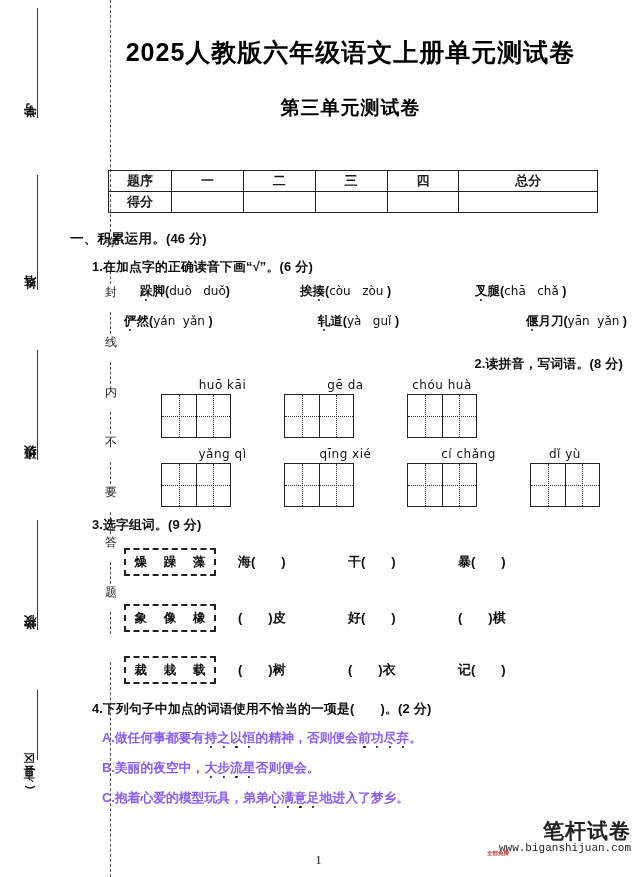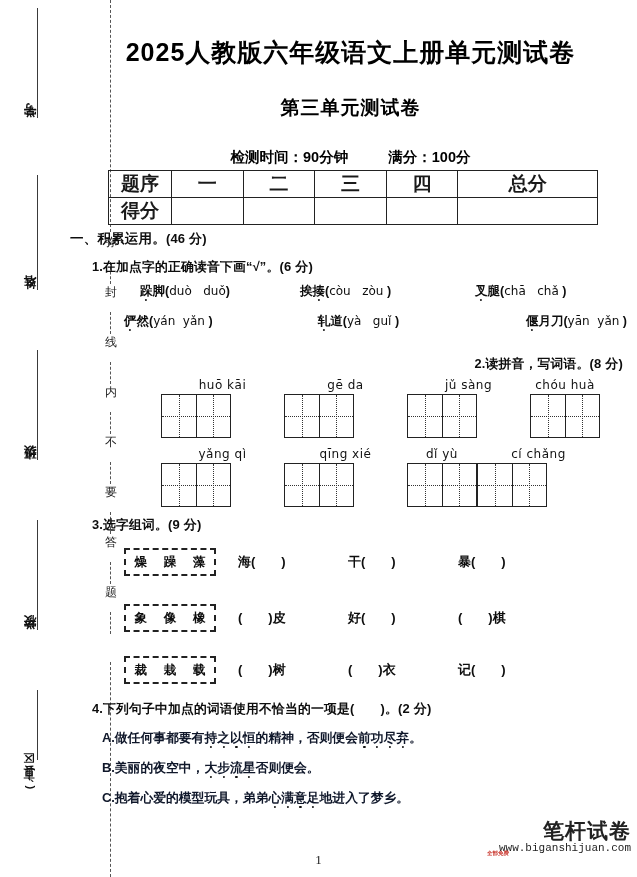--- a/index.html
+++ b/index.html
@@ -62,21 +62,21 @@
     font-weight:bold;font-size:14.5px;
     color:#000;
   }
   .meta-line .gap{display:inline-block;width:32px;}
 
   
   .score-table{
     position:absolute;left:108px;top:170px;width:490px;
     border-collapse:collapse;
     font-family:"Liberation Sans","DejaVu Sans",sans-serif;
-    font-weight:bold;font-size:19px;
+    font-weight:bold;font-size:13px;
   }
   .score-table td{
     border:1.3px solid #222;
     height:20px;
     text-align:center;
     padding:0;
   }
   .score-table td.head{width:62px;}
 
   
@@ -151,21 +151,21 @@
   .q3blank{
     font-family:"Liberation Sans","DejaVu Sans",sans-serif;
     font-weight:bold;font-size:13px;white-space:nowrap;color:#0d0d0d;
   }
 
   
   .opt{
     position:absolute;left:102px;right:10px;
     font-family:"Liberation Sans","DejaVu Sans",sans-serif;
     font-weight:bold;font-size:12.8px;white-space:nowrap;
-    color:#0f172a;
+    color:#8b5cf6;
   }
 
   
   .pagenum{
     position:absolute;left:0;right:0;top:852px;
     text-align:center;
     font-family:"Liberation Serif",serif;font-size:13px;color:#222;
   }
   .watermark{position:absolute;right:6px;top:820px;width:152px;text-align:right;}
   .wm-cn{
@@ -219,25 +219,20 @@
     <div class="vchar" style="top:334px;">线</div>
     <div class="vchar" style="top:384px;">内</div>
     <div class="vchar" style="top:434px;">不</div>
     <div class="vchar" style="top:484px;">要</div>
     <div class="vchar" style="top:534px;">答</div>
     <div class="vchar" style="top:584px;">题</div>
   </div>
 
   <div class="title-main">2025人教版六年级语文上册单元测试卷</div>
   <div class="title-sub">第三单元测试卷</div>
-  <div class="meta-line">
-    <span>检测时间：90分钟</span>
-    <span class="gap"></span>
-    <span>满分：100分</span>
-  </div>
 
   <table class="score-table">
     <tbody>
         <tr>
       <td class="head">题序</td>
       <td>一</td>
       <td>二</td>
       <td>三</td>
       <td>四</td>
       <td>总分</td>
@@ -297,27 +292,20 @@
           <div class="half"></div>
         </div>
     </div>
     <div class="grid-cell" style="width:123px;">
       <div class="grid-py">gē  da</div>
       <div class="tian">
           <div class="half"></div>
           <div class="half"></div>
         </div>
     </div>
-    <div class="grid-cell" style="width:123px;">
-      <div class="grid-py">jǔ  sàng</div>
-      <div class="tian">
-          <div class="half"></div>
-          <div class="half"></div>
-        </div>
-    </div>
     <div class="grid-cell">
       <div class="grid-py">chóu  huà</div>
       <div class="tian">
           <div class="half"></div>
           <div class="half"></div>
         </div>
     </div>
   </div>
 
   <div class="grid-row" style="top:447px;">
@@ -328,29 +316,29 @@
           <div class="half"></div>
         </div>
     </div>
     <div class="grid-cell" style="width:123px;">
       <div class="grid-py">qīng  xié</div>
       <div class="tian">
           <div class="half"></div>
           <div class="half"></div>
         </div>
     </div>
+    <div class="grid-cell" style="width:123px;">
+      <div class="grid-py">cí  chǎng</div>
+      <div class="tian">
+          <div class="half"></div>
+          <div class="half"></div>
+        </div>
+    </div>
     <div class="grid-cell">
       <div class="grid-py">dǐ  yù</div>
-      <div class="tian">
-          <div class="half"></div>
-          <div class="half"></div>
-        </div>
-    </div>
-    <div class="grid-cell" style="width:123px;">
-      <div class="grid-py">cí  chǎng</div>
       <div class="tian">
           <div class="half"></div>
           <div class="half"></div>
         </div>
     </div>
   </div>
 
   <div class="q-sec q-title" style="top:516px;left:92px;">
     <span>3.</span><span>选字组词。</span><span class="pts">(9 分)</span>
   </div>

